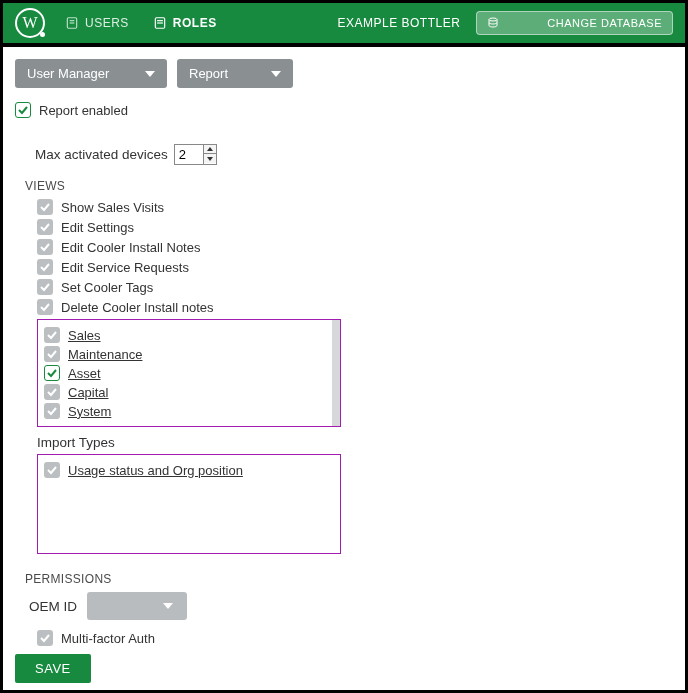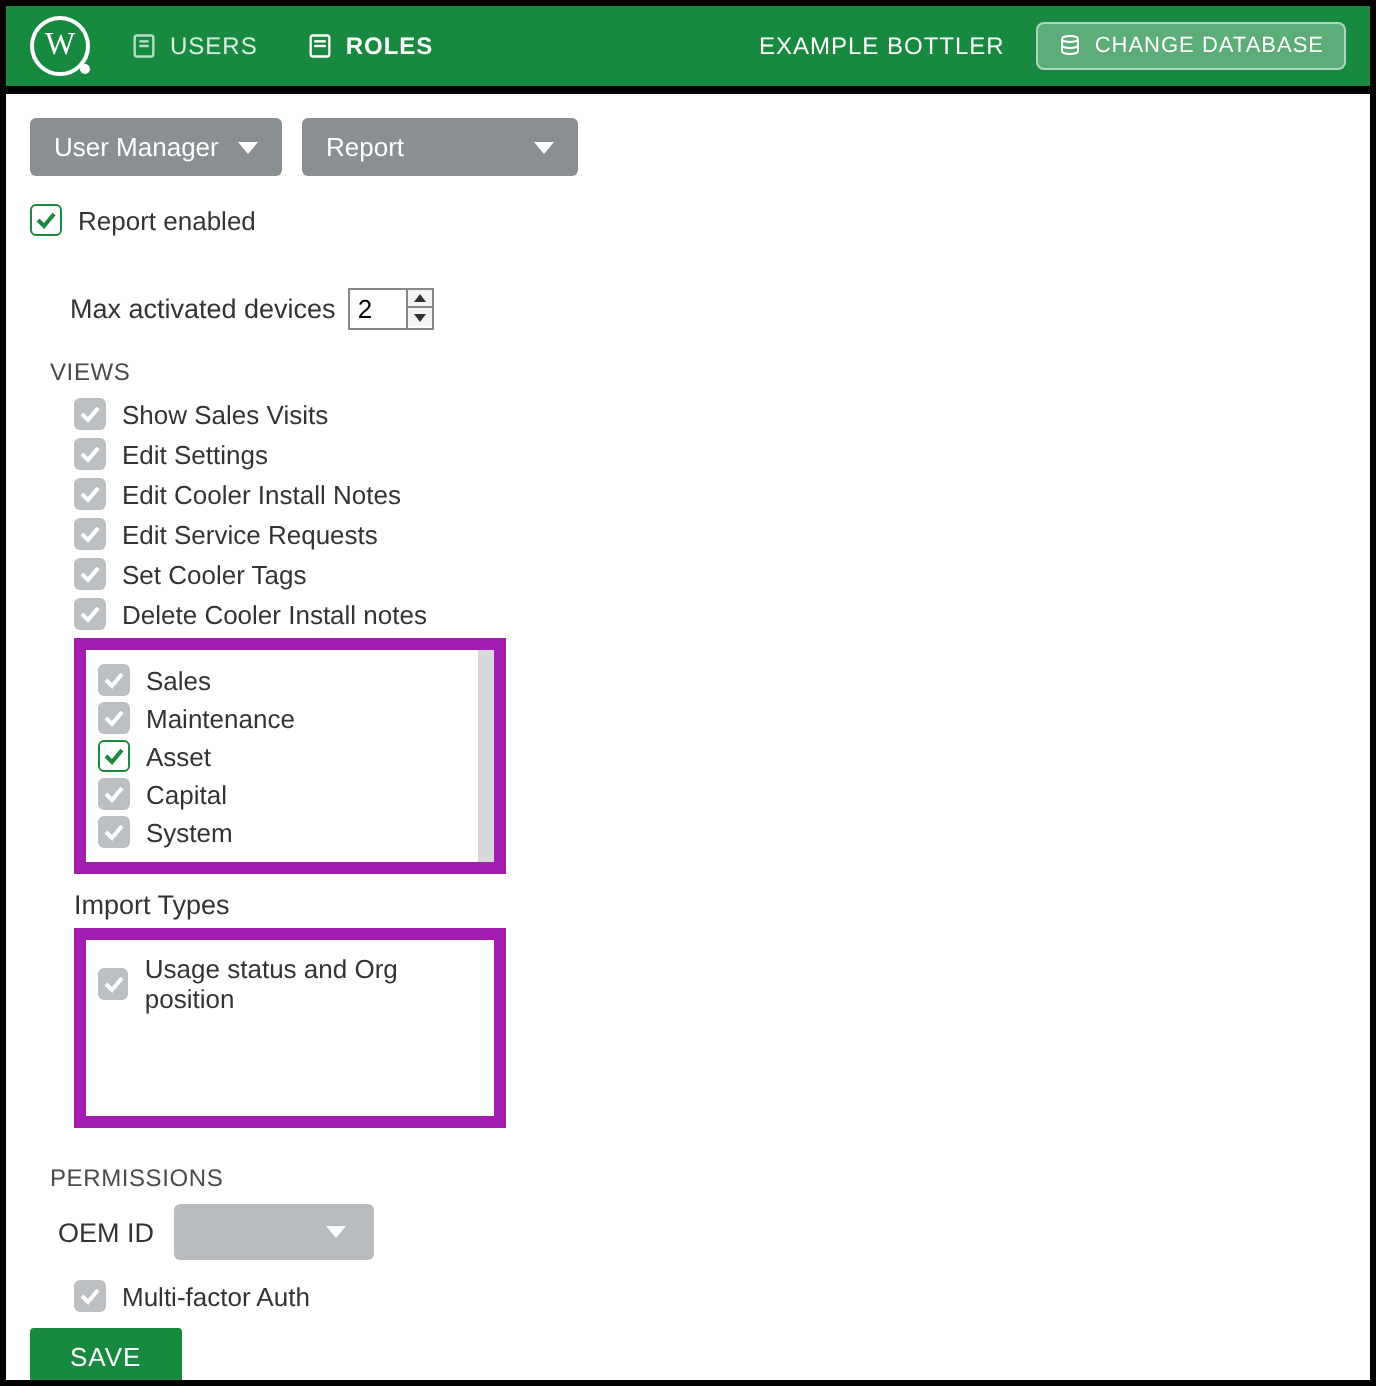--- a/index.html
+++ b/index.html
@@ -58,36 +58,37 @@
   .change-db {
     background: rgba(255,255,255,0.3);
     border: 1px solid rgba(255,255,255,0.5);
     color: #fff;
     border-radius: 4px;
     padding: 5px 10px;
     font-size: 11px;
     display: flex; align-items: center;
     cursor: pointer;
     letter-spacing: 0.5px;
+    gap: 42px;
   }
   .change-db .ico { margin-right: 6px; display: inline-flex; }
   .below-bar { border-top: 4px solid #000; }
   .content { padding: 12px 12px 0 12px; }
   .dd-row { display: flex; gap: 10px; margin-bottom: 14px; }
   .dd {
     background: #8a8f92;
     color: #fff;
     display: flex; align-items: center; justify-content: space-between;
     padding: 7px 12px;
     border-radius: 3px;
     font-size: 13px;
     cursor: pointer;
   }
-  .dd1 { width: 126px; }
-  .dd2 { width: 138px; }
+  .dd1 { width: 152px; }
+  .dd2 { width: 116px; }
   .chev { width: 0; height: 0; border-left: 5px solid transparent; border-right: 5px solid transparent; border-top: 6px solid #fff; }
   .chk-row { display: flex; align-items: center; margin: 4px 0; }
   .chk {
     width: 16px; height: 16px; border-radius: 3px;
     margin-right: 8px; display: inline-flex; align-items: center; justify-content: center;
     background: #bcbfc1;
   }
   .chk.enabled { background: #fff; border: 1px solid #178a3f; }
   .chk svg { display: block; }
   .section-label {
@@ -111,24 +112,25 @@
     display: flex; align-items: center; justify-content: center;
     padding: 0; cursor: pointer;
   }
   .spin .arrows button:first-child { border-bottom: 1px solid #888; }
   .tri-up { width: 0; height: 0; border-left: 3px solid transparent; border-right: 3px solid transparent; border-bottom: 4px solid #333; }
   .tri-dn { width: 0; height: 0; border-left: 3px solid transparent; border-right: 3px solid transparent; border-top: 4px solid #333; }
   .indent { margin-left: 22px; }
   .sublabel { margin: 8px 0 4px 22px; color: #333; font-size: 13.5px; }
   .listbox {
     margin-left: 22px;
-    width: 216px;
-    border: 6px solid #a21caf;
+    width: 304px;
+    border: 1px solid #a21caf;
     padding: 4px 2px;
     position: relative;
+    text-decoration: underline;
   }
   .listbox .scrollbar {
     position: absolute; right: 0; top: 0; bottom: 0; width: 8px;
     background: #d6d8d9;
   }
   .listbox .chk-row { margin: 3px 4px; }
   .listbox.big { height: 100px; }
   .perm-row { display: flex; align-items: center; margin: 6px 0 10px 14px; }
   .perm-row label { margin-right: 10px; font-size: 13.5px; }
   .perm-dd {

